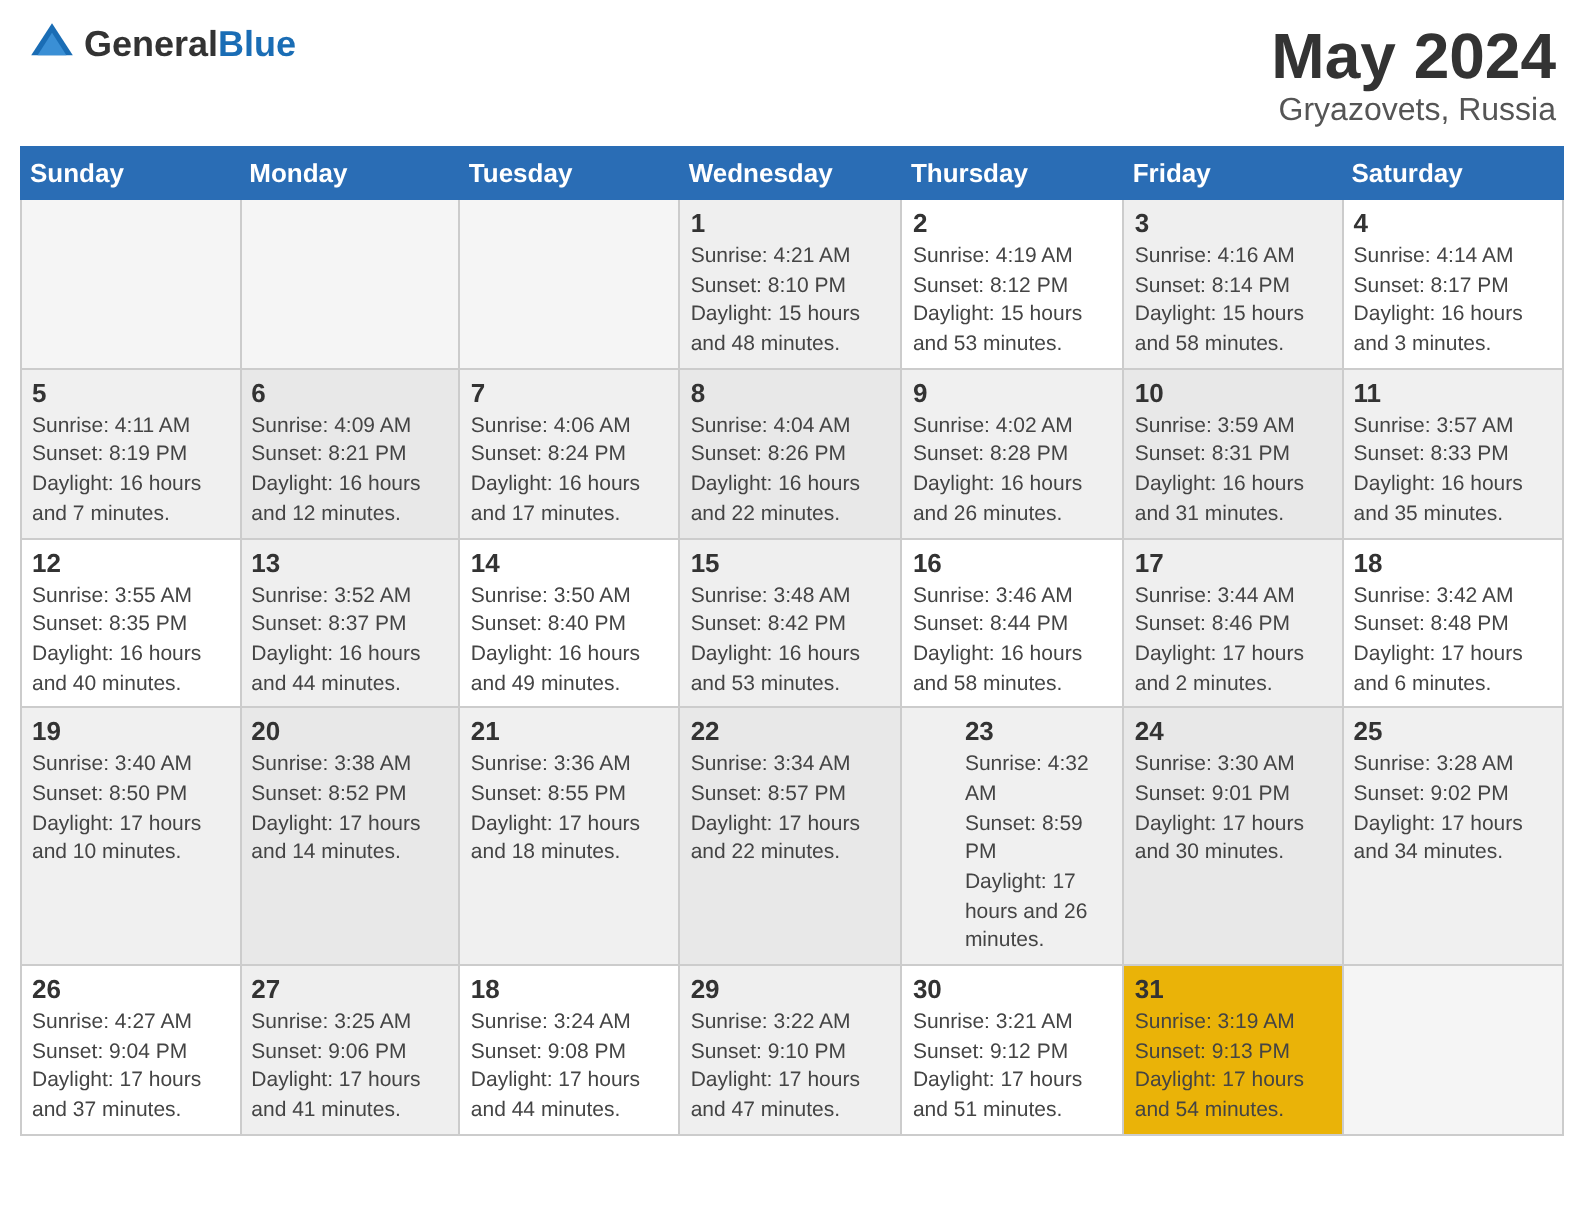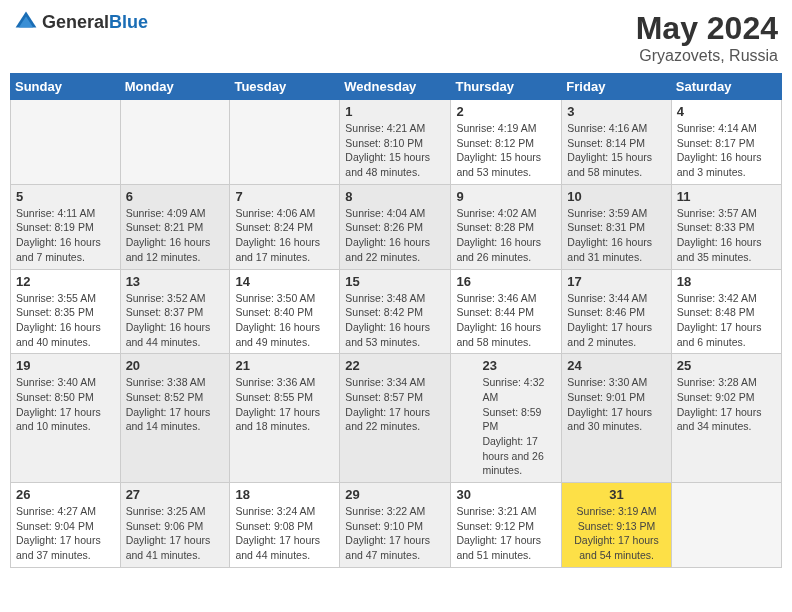--- a/index.html
+++ b/index.html
@@ -299,21 +299,21 @@
           <div class="day-info" style="white-space: pre-line;">Sunrise: 3:22 AM
 Sunset: 9:10 PM
 Daylight: 17 hours and 47 minutes.</div>
         </td>
         <td style="background: rgb(255, 255, 255);">
           <span class="day-number">30</span>
           <div class="day-info" style="white-space: pre-line;">Sunrise: 3:21 AM
 Sunset: 9:12 PM
 Daylight: 17 hours and 51 minutes.</div>
         </td>
-        <td style="background: #fde047; text-align: center;">
+        <td style="background: #eab308;">
           <span class="day-number">31</span>
           <div class="day-info" style="white-space: pre-line;">Sunrise: 3:19 AM
 Sunset: 9:13 PM
 Daylight: 17 hours and 54 minutes.</div>
         </td>
         <td style="background: rgb(245, 245, 245);"></td>
       </tr>
     </tbody>
 </table>
 

